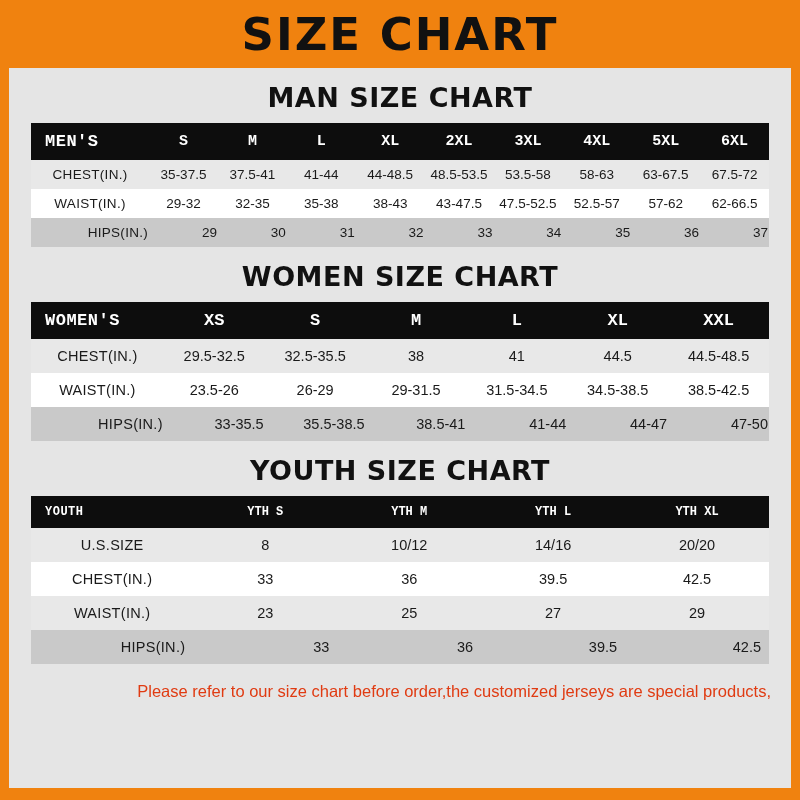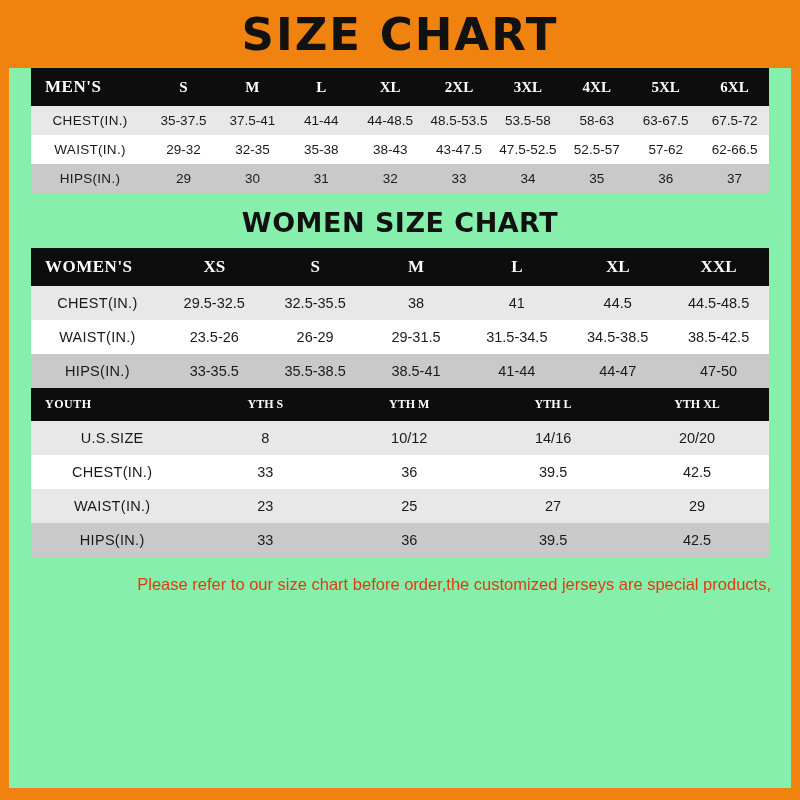--- a/index.html
+++ b/index.html
@@ -10,21 +10,21 @@
     width: 800px;
     height: 800px;
     background: #ffffff;
     font-family: "Liberation Sans", sans-serif;
     overflow: hidden;
   }
   .page {
     position: relative;
     width: 800px;
     height: 800px;
-    background: #86efac;
+    background: #e5e5e5;
     box-sizing: border-box;
     border-left: 9px solid #f0820f;
     border-right: 9px solid #f0820f;
   }
   .header-band {
     background: #f0820f;
     height: 68px;
     display: flex;
     align-items: center;
     justify-content: center;
@@ -52,21 +52,21 @@
     margin: 14px 0 10px 0;
   }
   table {
     width: 100%;
     border-collapse: collapse;
     table-layout: fixed;
   }
   thead th {
     background: #0d0d0d;
     color: #ffffff;
-    font-family: Liberation Serif, serif;
+    font-family: Liberation Mono, monospace;
     font-weight: bold;
     font-size: 15px;
     padding: 9px 2px;
     text-align: center;
   }
   thead th.rowlabel {
     text-align: left;
     padding-left: 14px;
     font-size: 17px;
     letter-spacing: 0.5px;
@@ -78,21 +78,21 @@
     text-align: center;
     padding: 7px 1px;
   }
   tbody td.rowlabel {
     text-align: center;
     font-size: 13.5px;
     letter-spacing: 0.3px;
   }
   tbody tr.band-light td { background: #e8e8e8; }
   tbody tr.band-white td { background: #ffffff; }
-  tbody tr.band-mid td { background: #c9c9c9; }
+  tbody tr.band-mid td { background: #c9c9c9; text-align: right; }
 
   
   .men col.c0 { width: 16%; }
   .women col.c0 { width: 18%; }
   .youth col.c0 { width: 22%; }
   .youth thead th { font-size: 12px; }
   .youth tbody td { font-size: 14.5px; padding: 9px 8px; }
   .women thead th { font-size: 17px; margin-left: 36px; }
   .women tbody td { font-size: 14.5px; padding: 9px 1px; }
 
@@ -116,20 +116,21 @@
 </head>
 <body>
 
 <div class="page">
 
   <div class="header-band">
     <div class="header-title">SIZE CHART</div>
   </div>
 
   <div class="section">
+    <div class="section-title">MAN SIZE CHART</div>
     <table class="men">
       <colgroup>
         <col class="c0">
           <col>
           <col>
           <col>
           <col>
           <col>
           <col>
           <col>
@@ -240,20 +241,21 @@
           <td>38.5-41</td>
           <td>41-44</td>
           <td>44-47</td>
           <td>47-50</td>
         </tr>
       </tbody>
     </table>
   </div>
 
   <div class="section">
+    <div class="section-title">YOUTH SIZE CHART</div>
     <table class="youth">
       <colgroup>
         <col class="c0">
           <col>
           <col>
           <col>
           <col>
       </colgroup>
       <thead>
         <tr>

